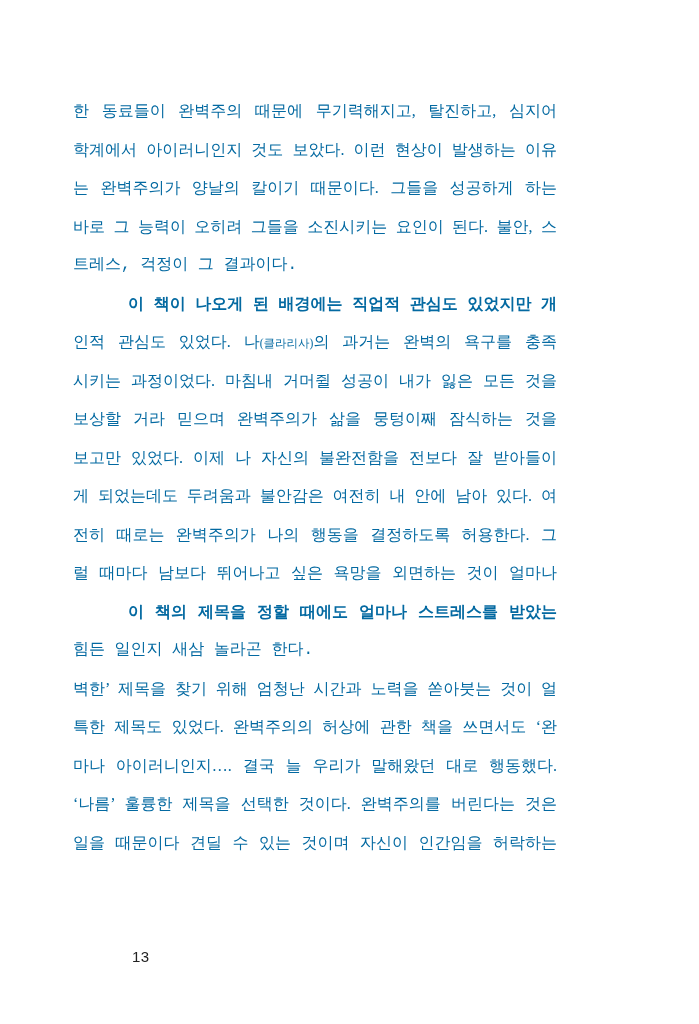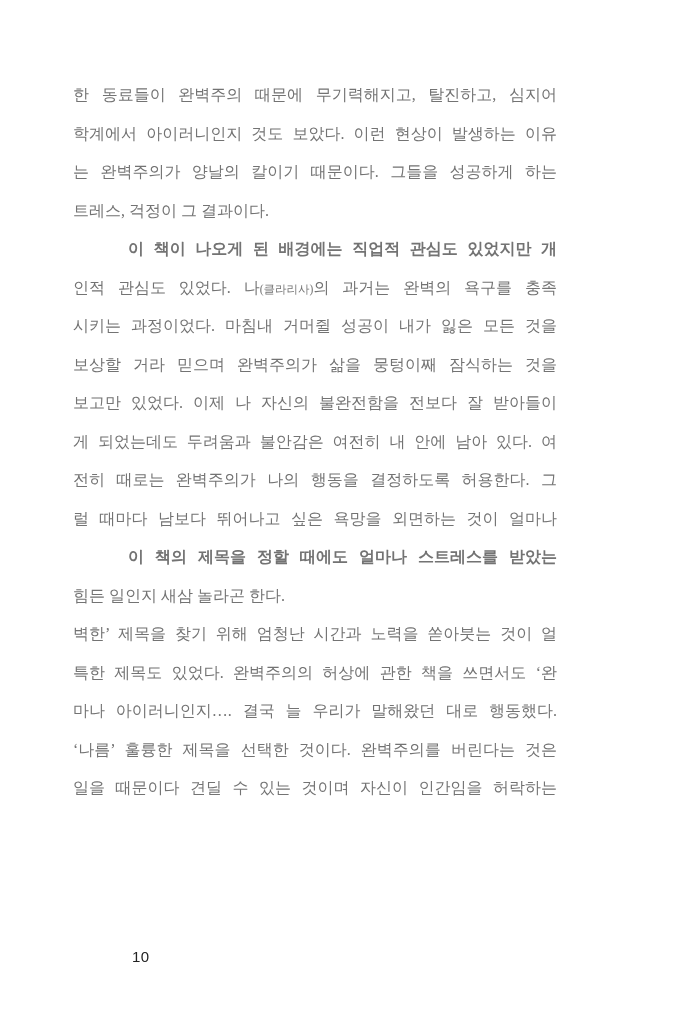--- a/index.html
+++ b/index.html
@@ -11,37 +11,38 @@
     position: relative;
     width: 699px;
     height: 1024px;
     background: #ffffff;
     overflow: hidden;
     font-family: "Liberation Serif", "DejaVu Serif", serif;
   }
   .body-text {
     position: absolute;
     left: 73px;
-    top: 76px;
+    top: 92px;
     width: 484px;
-    color: #737373;
+    color: #0369a1;
   }
   .line {
     display: block;
     height: 38.5px;
     line-height: 38.5px;
     font-size: 16px;
     text-align: justify;
     text-align-last: justify;
     overflow: hidden;
     white-space: normal;
   }
   .line.end {
     text-align: left;
     text-align-last: left;
+    font-family: Liberation Mono, monospace;
   }
   .line.indent {
     padding-left: 55px;
     font-weight: bold;
   }
   .line .small {
     font-size: 0.72em;
   }
   .page-number {
     position: absolute;
@@ -54,31 +55,32 @@
   }
 </style>
 </head>
 <body>
 
 <div class="page">
   <div class="body-text">
       <div class="line">한 동료들이 완벽주의 때문에 무기력해지고, 탈진하고, 심지어</div>
       <div class="line">학계에서 아이러니인지 것도 보았다. 이런 현상이 발생하는 이유</div>
       <div class="line">는 완벽주의가 양날의 칼이기 때문이다. 그들을 성공하게 하는</div>
+      <div class="line">바로 그 능력이 오히려 그들을 소진시키는 요인이 된다. 불안, 스</div>
       <div class="line end">트레스, 걱정이 그 결과이다.</div>
       <div class="line indent">이 책이 나오게 된 배경에는 직업적 관심도 있었지만 개</div>
       <div class="line"><span>인적 관심도 있었다. 나</span><span class="small">(클라리사)</span><span>의 과거는 완벽의 욕구를 충족</span></div>
       <div class="line">시키는 과정이었다. 마침내 거머쥘 성공이 내가 잃은 모든 것을</div>
       <div class="line">보상할 거라 믿으며 완벽주의가 삶을 뭉텅이째 잠식하는 것을</div>
       <div class="line">보고만 있었다. 이제 나 자신의 불완전함을 전보다 잘 받아들이</div>
       <div class="line">게 되었는데도 두려움과 불안감은 여전히 내 안에 남아 있다. 여</div>
       <div class="line">전히 때로는 완벽주의가 나의 행동을 결정하도록 허용한다. 그</div>
       <div class="line">럴 때마다 남보다 뛰어나고 싶은 욕망을 외면하는 것이 얼마나</div>
       <div class="line indent">이 책의 제목을 정할 때에도 얼마나 스트레스를 받았는</div>
       <div class="line end">힘든 일인지 새삼 놀라곤 한다.</div>
       <div class="line">벽한’ 제목을 찾기 위해 엄청난 시간과 노력을 쏟아붓는 것이 얼</div>
       <div class="line">특한 제목도 있었다. 완벽주의의 허상에 관한 책을 쓰면서도 ‘완</div>
       <div class="line">마나 아이러니인지…. 결국 늘 우리가 말해왔던 대로 행동했다.</div>
       <div class="line">‘나름’ 훌륭한 제목을 선택한 것이다. 완벽주의를 버린다는 것은</div>
       <div class="line">일을 때문이다 견딜 수 있는 것이며 자신이 인간임을 허락하는</div>
     </div>
-  <div class="page-number">10</div>
+  <div class="page-number">13</div>
 </div>
 
 </body></html>

